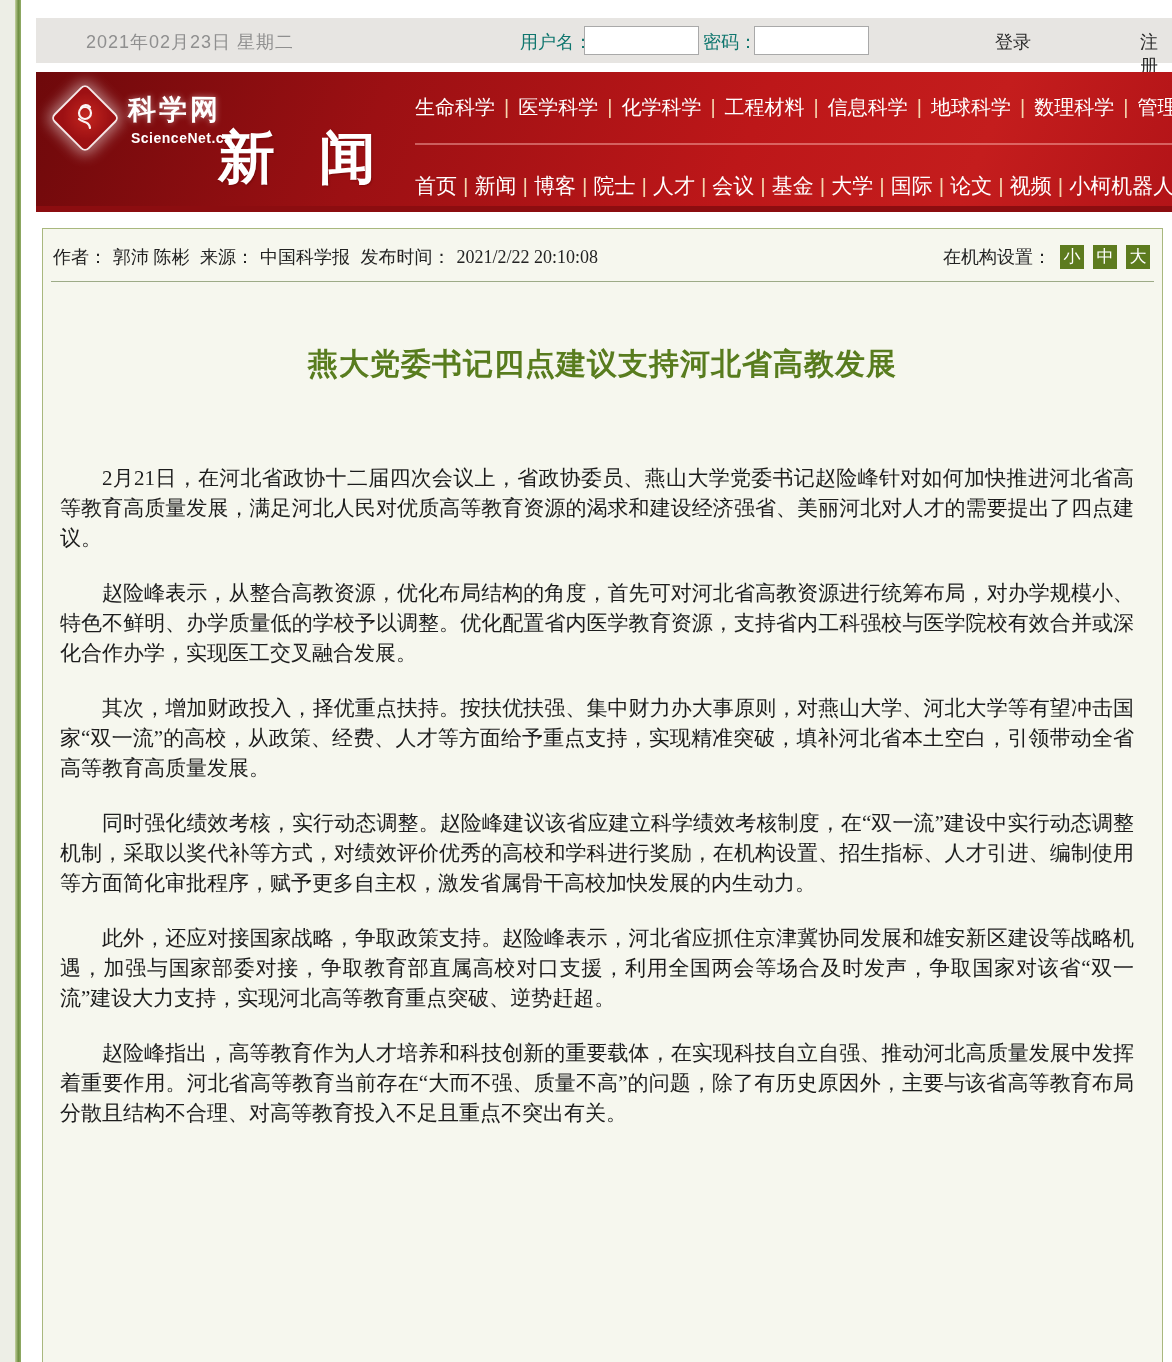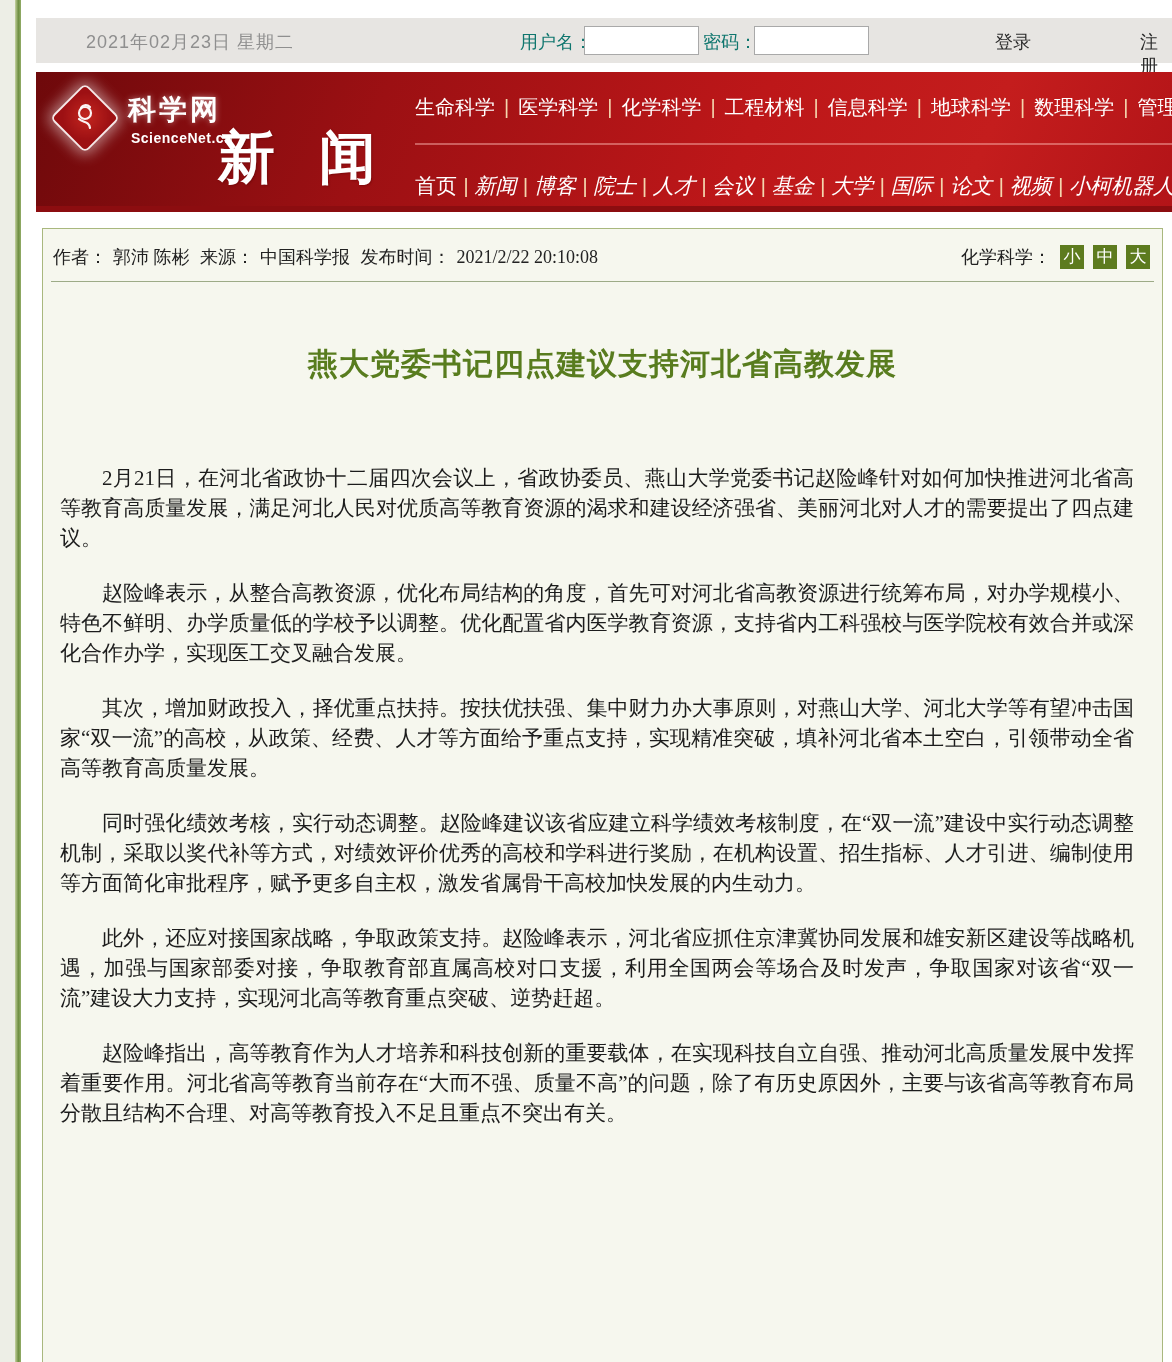--- a/index.html
+++ b/index.html
@@ -84,21 +84,21 @@
   .nav-row { white-space: nowrap; overflow: hidden; }
   .nav-row1 { padding-top: 22px; font-size: 20px; }
   .nav-row2 { padding-top: 27px; font-size: 21px; }
   .nav-sep-line {
     margin-top: 22px; border: 0; border-top: 2px solid rgba(255,190,185,0.45);
   }
   .nav-item {
     color: #ffffff; text-decoration: none; cursor: pointer;
   }
   .nav-row1 .nav-item + .nav-item { margin-left: 9px; }
-  .nav-row2 .nav-item + .nav-item { margin-left: 6px; font-style: italic; }
+  .nav-row2 .nav-item + .nav-item { margin-left: 6px; }
   .nav-row1 .nav-item + .nav-item::before {
     content: "|"; color: #f4d6ae; margin-right: 9px; font-weight: normal;
   }
   .nav-row2 .nav-item + .nav-item::before {
     content: "|"; color: #f4d6ae; margin-right: 6px;
   }
 
   
   .article-box {
     margin-top: 16px; margin-left: 6px; width: 1121px; height: 1150px;
@@ -172,21 +172,21 @@
   </div>
 
   <div class="article-box">
     <div class="meta-row">
       <div class="meta-left">
         <span>作者：</span><span>郭沛 陈彬</span>
         <span>来源：</span><span>中国科学报</span>
         <span>发布时间：</span><span>2021/2/22 20:10:08</span>
       </div>
       <div class="meta-right">
-        <span>化学科学：</span>
+        <span>在机构设置：</span>
         <span style="display:inline-flex;">
             <a class="fontsize-btn">小</a>
             <a class="fontsize-btn">中</a>
             <a class="fontsize-btn">大</a>
           </span>
       </div>
     </div>
     <hr class="meta-sep">
 
     <h1 class="article-title">燕大党委书记四点建议支持河北省高教发展</h1>

